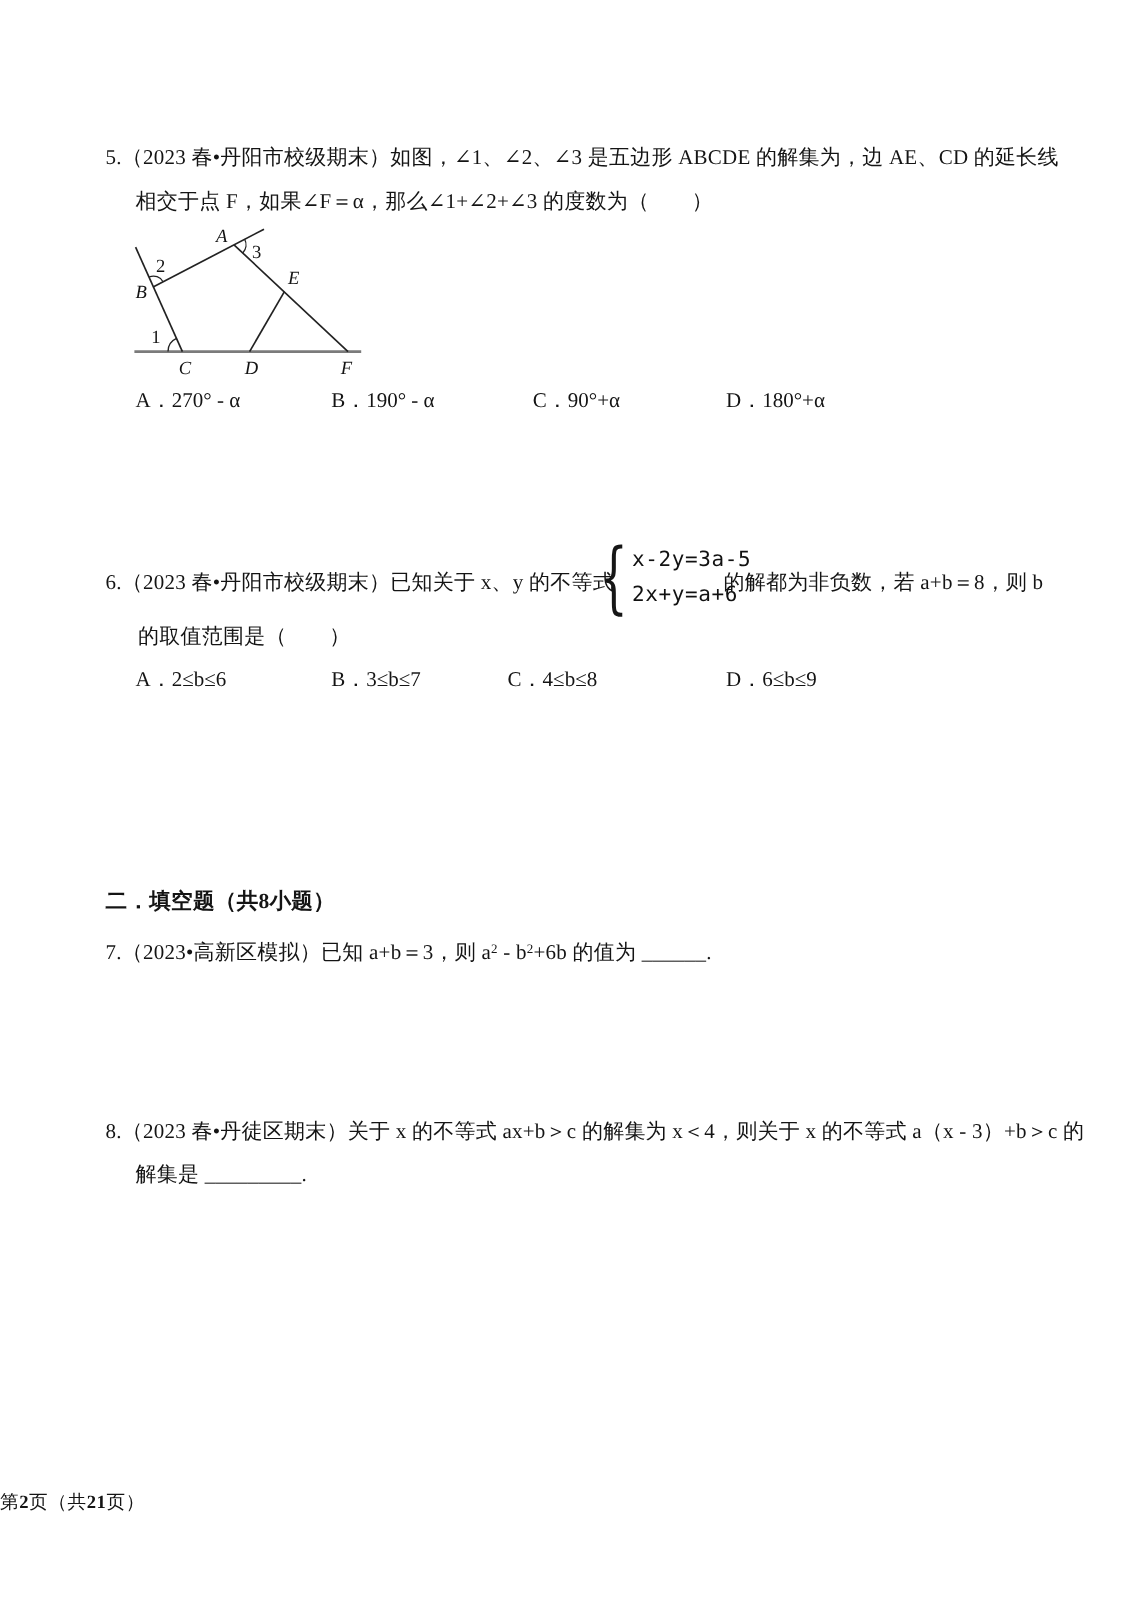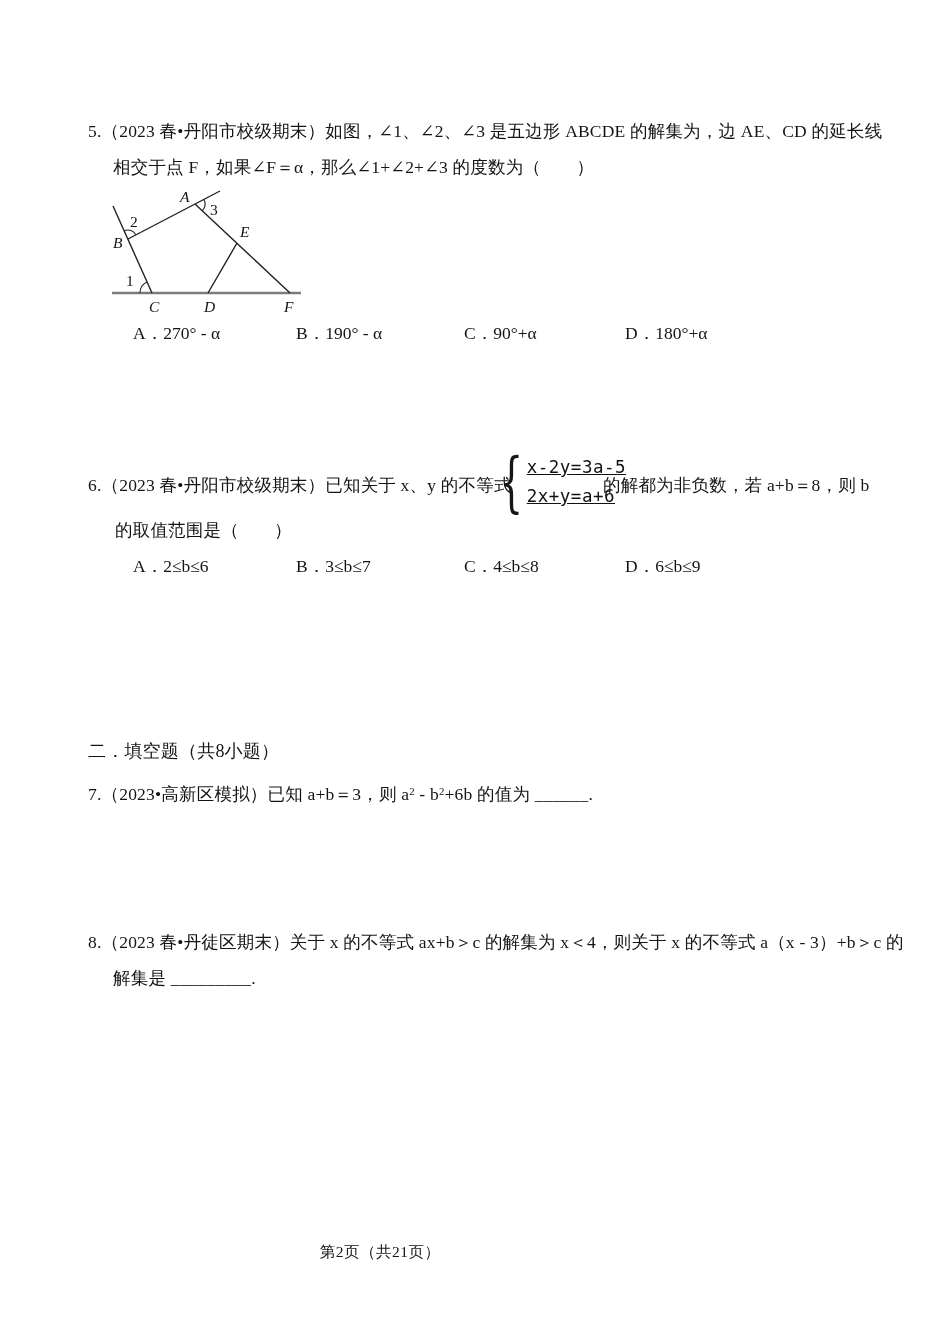--- a/index.html
+++ b/index.html
@@ -5,38 +5,38 @@
   html,body{margin:0;padding:0;}
   body{
     width:950px;height:1344px;position:relative;background:#ffffff;color:#141414;
     font-family:"Liberation Serif","DejaVu Serif",serif;overflow:hidden;
   }
   .line{
     position:absolute;font-size:17.5px;line-height:23px;white-space:pre;
     letter-spacing:0.2px;
   }
   .it{}
-  .bd{font-weight:400;}
+  .bd{font-weight:700;}
   .sup{font-size:0.62em;vertical-align:0.5em;}
   .opt{position:absolute;white-space:pre;font-size:17.5px;line-height:23px;}
-  .optrow{position:absolute;left:0;top:0;width:782px;height:24px;margin-left:20px;}
+  .optrow{position:absolute;left:0;top:0;width:782px;height:24px;}
   .eqsys{position:absolute;left:498px;top:452px;height:60px;display:flex;align-items:center;}
   .brace{
     font-family:"DejaVu Serif","Liberation Serif",serif;font-size:64px;font-weight:400;
     display:inline-block;transform:scale(0.58,1.02);transform-origin:center center;
     line-height:60px;margin-left:-7px;margin-right:-5px;color:#161616;
   }
   .eqcol{display:inline-flex;flex-direction:column;}
   .eqline{
     font-family:"DejaVu Sans Mono","Liberation Mono",monospace;
-    font-size:17.5px;line-height:29px;letter-spacing:0.5px;white-space:pre;color:#111;text-decoration:underline;
+    font-size:17.5px;line-height:29px;letter-spacing:0.5px;white-space:pre;color:#111;
   }
   .sectionTitle{font-size:18px;}
   .footer{
-    position:absolute;left:0;top:1242px;width:760px;text-align:center;
+    position:absolute;left:0;top:1242px;width:760px;text-align:left;
     font-size:15.5px;letter-spacing:0.5px;
   }
   svg text{
     font-family:"Liberation Serif","DejaVu Serif",serif;font-size:15.5px;fill:#141414;
   }
   svg text.vlabel{font-style:italic;}
 </style>
 </head>
 <body>
 
@@ -77,21 +77,21 @@
     <span class="eqline">x-2y=3a-5</span>
     <span class="eqline">2x+y=a+6</span>
   </span>
 </div>
 <div class="line" style="left:603px;top:474px"><span>的解都为非负数，若 </span><span class="it">a</span><span>+</span><span class="it">b</span><span>＝8，则 </span><span class="it">b</span></div>
 <div class="line" style="left:115px;top:519px"><span>的取值范围是（　　）</span></div>
 
 <div class="optrow" style="top:555px">
   <span class="opt" style="left:113px"><span>A．2≤</span><span class="it">b</span><span>≤6</span></span>
   <span class="opt" style="left:276px"><span>B．3≤</span><span class="it">b</span><span>≤7</span></span>
-  <span class="opt" style="left:444px"><span>C．4≤</span><span class="it">b</span><span>≤8</span></span>
+  <span class="opt" style="left:423px"><span>C．4≤</span><span class="it">b</span><span>≤8</span></span>
   <span class="opt" style="left:605px"><span>D．6≤</span><span class="it">b</span><span>≤9</span></span>
 </div>
 
 <div class="line sectionTitle" style="left:88px;top:740px"><span class="bd">二．填空题（共8小题）</span></div>
 
 <div class="line" style="left:88px;top:780px"><span>7.（2023•高新区模拟）已知 </span><span class="it">a</span><span>+</span><span class="it">b</span><span>＝3，则 </span><span class="it">a</span><span class="sup">2</span><span> - </span><span class="it">b</span><span class="sup">2</span><span>+6</span><span class="it">b</span><span> 的值为 </span><span>______</span><span>.</span></div>
 
 <div class="line" style="left:88px;top:931px"><span>8.（2023 春•丹徒区期末）关于 </span><span class="it">x</span><span> 的不等式 </span><span class="it">ax</span><span>+</span><span class="it">b</span><span>＞</span><span class="it">c</span><span> 的解集为 </span><span class="it">x</span><span>＜4，则关于 </span><span class="it">x</span><span> 的不等式 </span><span class="it">a</span><span>（</span><span class="it">x</span><span> - 3）+</span><span class="it">b</span><span>＞</span><span class="it">c</span><span> 的</span></div>
 <div class="line" style="left:113px;top:967px"><span>解集是 </span><span>_________</span><span>.</span></div>
 

